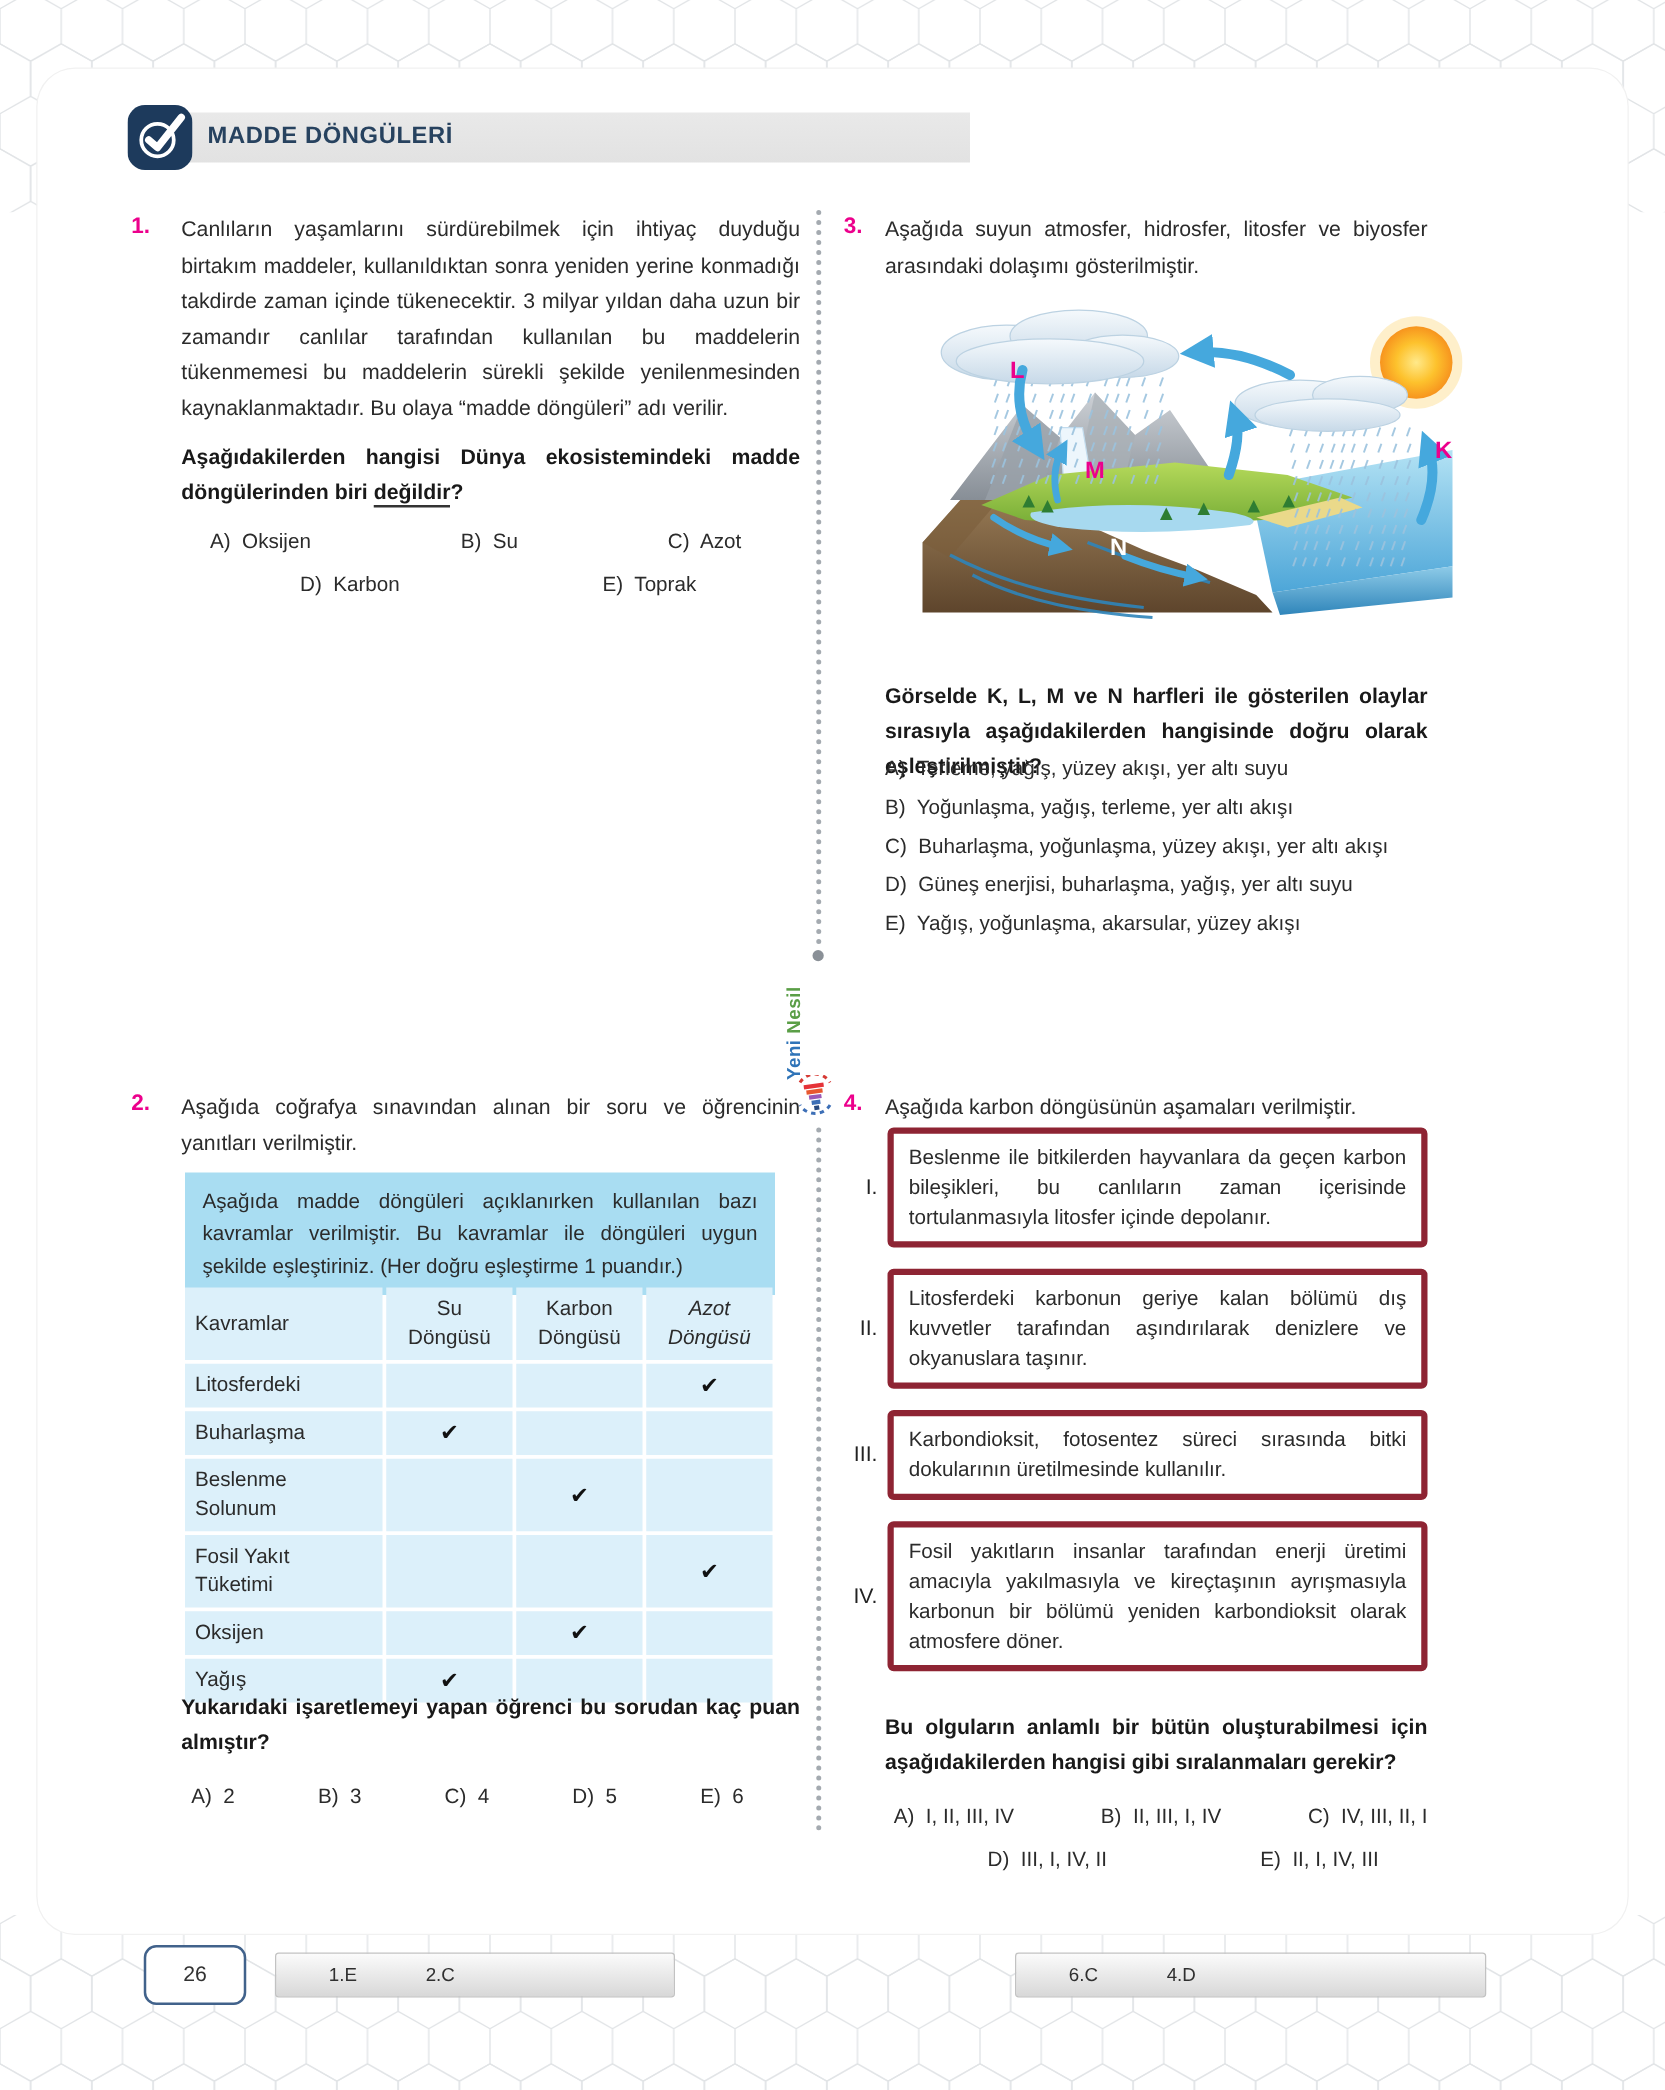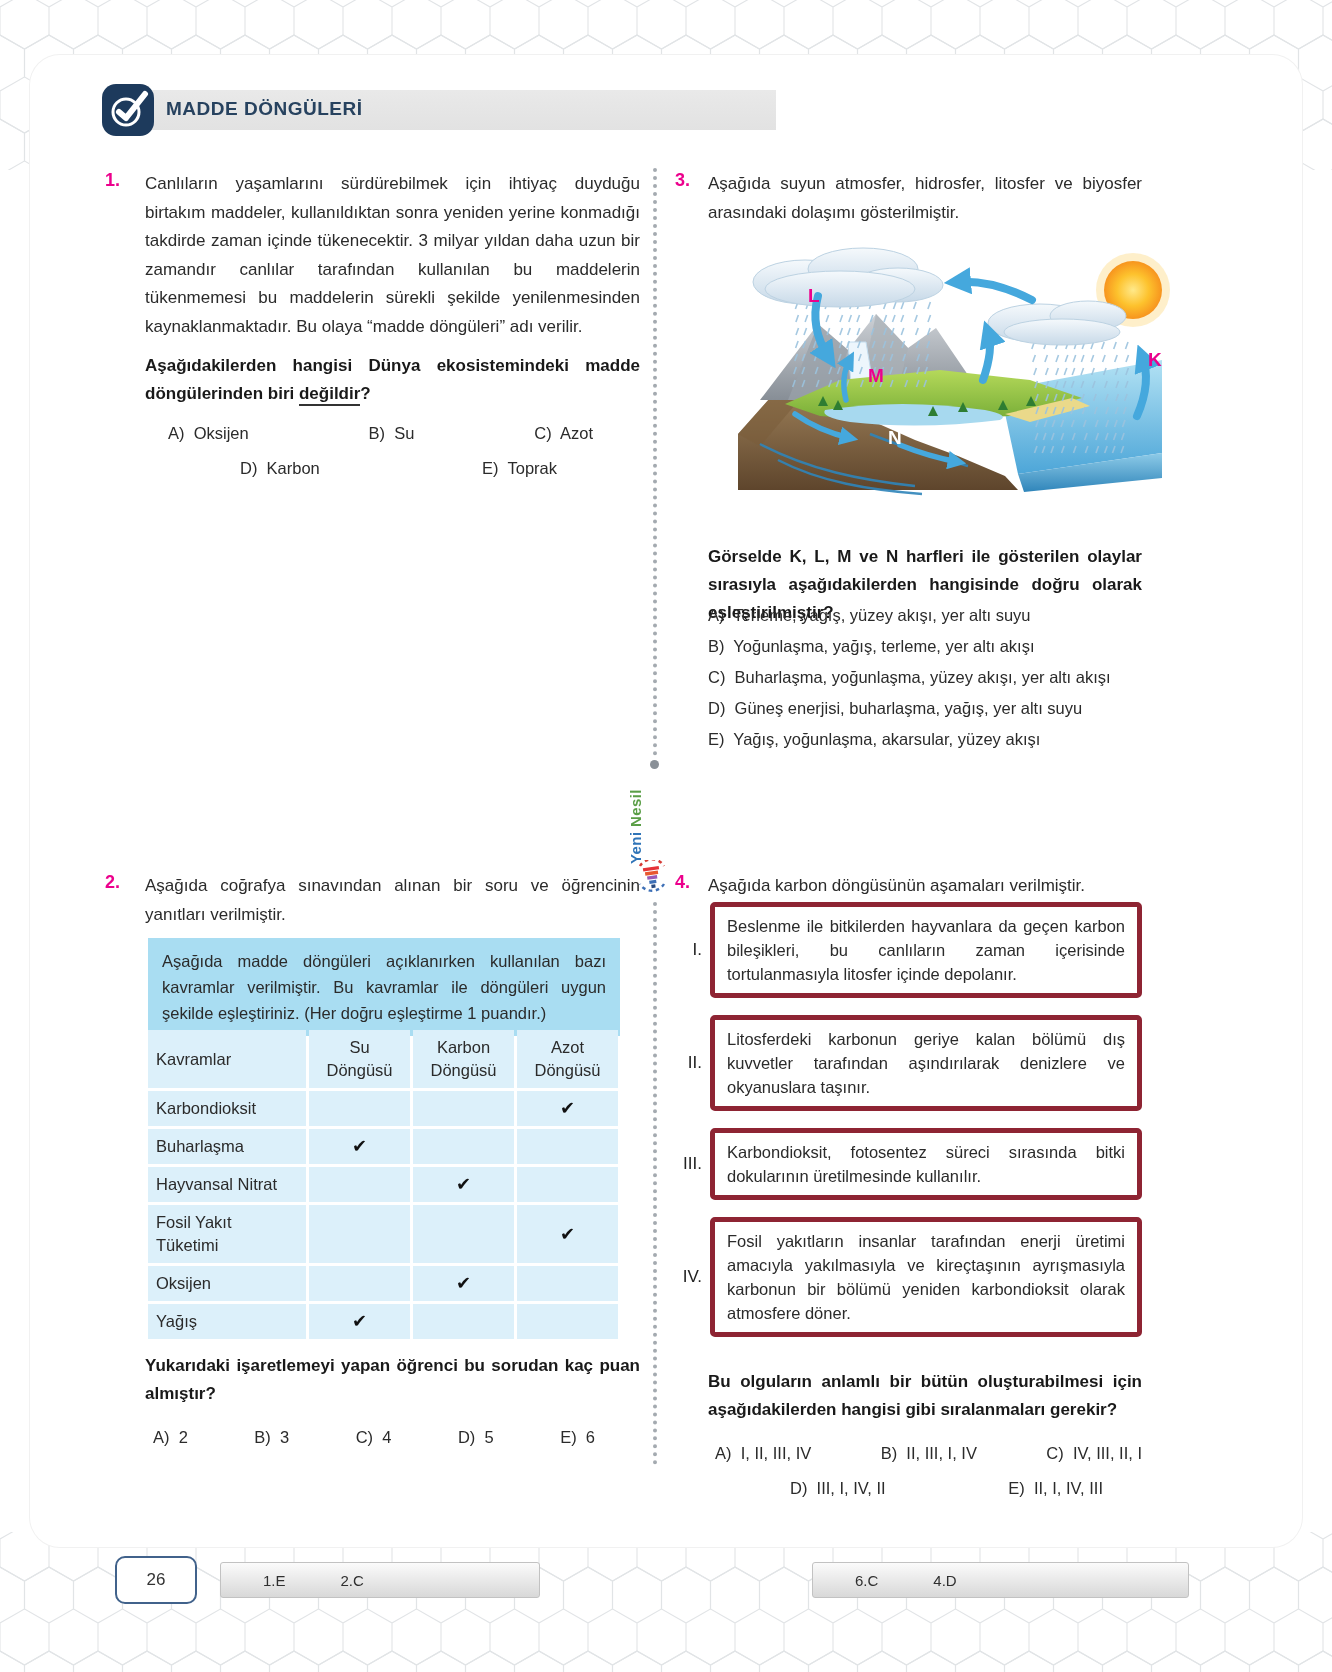--- a/index.html
+++ b/index.html
@@ -32,21 +32,21 @@
   .opt{white-space:pre;font-size:16.5px;color:#2b2b2b;}
   .optrow{position:absolute;display:flex;justify-content:space-between;}
   .optcol{position:absolute;display:flex;flex-direction:column;gap:12px;}
   
   .bluebox{position:absolute;left:148px;top:938px;width:444px;background:#a9ddf2;
            padding:10px 14px;font-size:16.5px;line-height:26px;text-align:justify;}
   .tbl{position:absolute;left:148px;top:1030px;width:470px;}
   .trow{display:flex;margin-bottom:3px;}
   .tc{background:#dcf0fa;margin-right:3px;display:flex;align-items:center;
       justify-content:center;font-size:16.5px;padding:6px 8px;text-align:center;line-height:23px;}
-  .tc:last-child{margin-right:0;}
+  .tc:last-child{margin-right:0;font-style:italic;}
   .tlabel{width:142px;justify-content:flex-start;text-align:left;}
   .tcyc{flex:1;}
   .pre{white-space:pre-line;}
   .chk{font-weight:bold;font-size:18px;color:#111;}
   
   .items{position:absolute;left:672px;top:902px;width:470px;}
   .item{display:flex;align-items:center;margin-bottom:17px;}
   .roman{width:30px;text-align:right;margin-right:8px;font-size:17px;color:#222;flex:none;}
   .mbox{flex:1;border:5px solid #8e2433;border-radius:5px;background:#fff;
         padding:7px 12px;font-size:16.5px;line-height:24px;text-align:justify;}
@@ -431,33 +431,33 @@
     <div class="trow">
       <div class="tc tlabel">Kavramlar</div>
       <div class="tc tcyc pre">Su
 Döngüsü</div>
       <div class="tc tcyc pre">Karbon
 Döngüsü</div>
       <div class="tc tcyc pre">Azot
 Döngüsü</div>
     </div>
     <div class="trow">
-      <div class="tc tlabel">Karbondioksit</div>
+      <div class="tc tlabel">Litosferdeki</div>
       <div class="tc tcyc chk"></div>
       <div class="tc tcyc chk"></div>
       <div class="tc tcyc chk">✔</div>
     </div>
     <div class="trow">
       <div class="tc tlabel">Buharlaşma</div>
       <div class="tc tcyc chk">✔</div>
       <div class="tc tcyc chk"></div>
       <div class="tc tcyc chk"></div>
     </div>
     <div class="trow">
-      <div class="tc tlabel">Hayvansal Nitrat</div>
+      <div class="tc tlabel">Beslenme Solunum</div>
       <div class="tc tcyc chk"></div>
       <div class="tc tcyc chk">✔</div>
       <div class="tc tcyc chk"></div>
     </div>
     <div class="trow">
       <div class="tc tlabel">Fosil Yakıt Tüketimi</div>
       <div class="tc tcyc chk"></div>
       <div class="tc tcyc chk"></div>
       <div class="tc tcyc chk">✔</div>
     </div>

